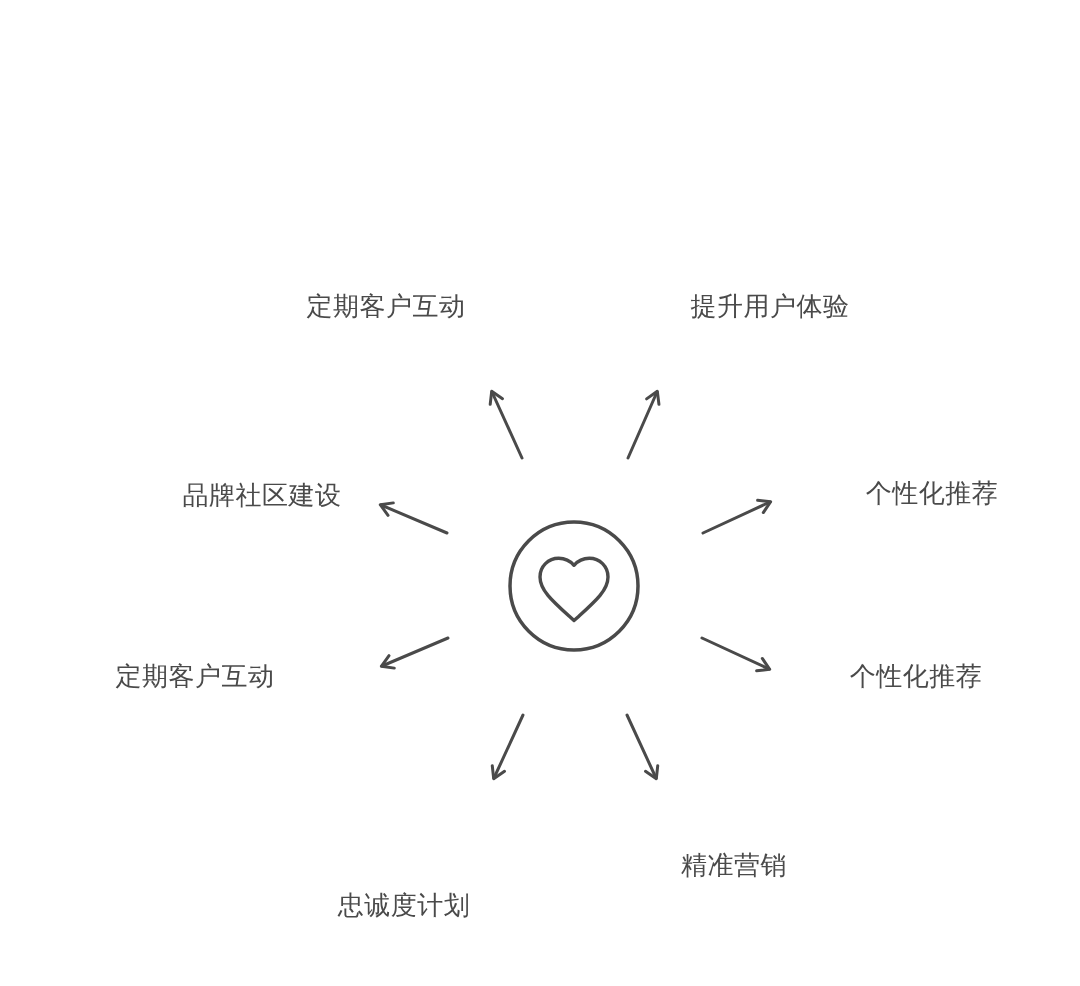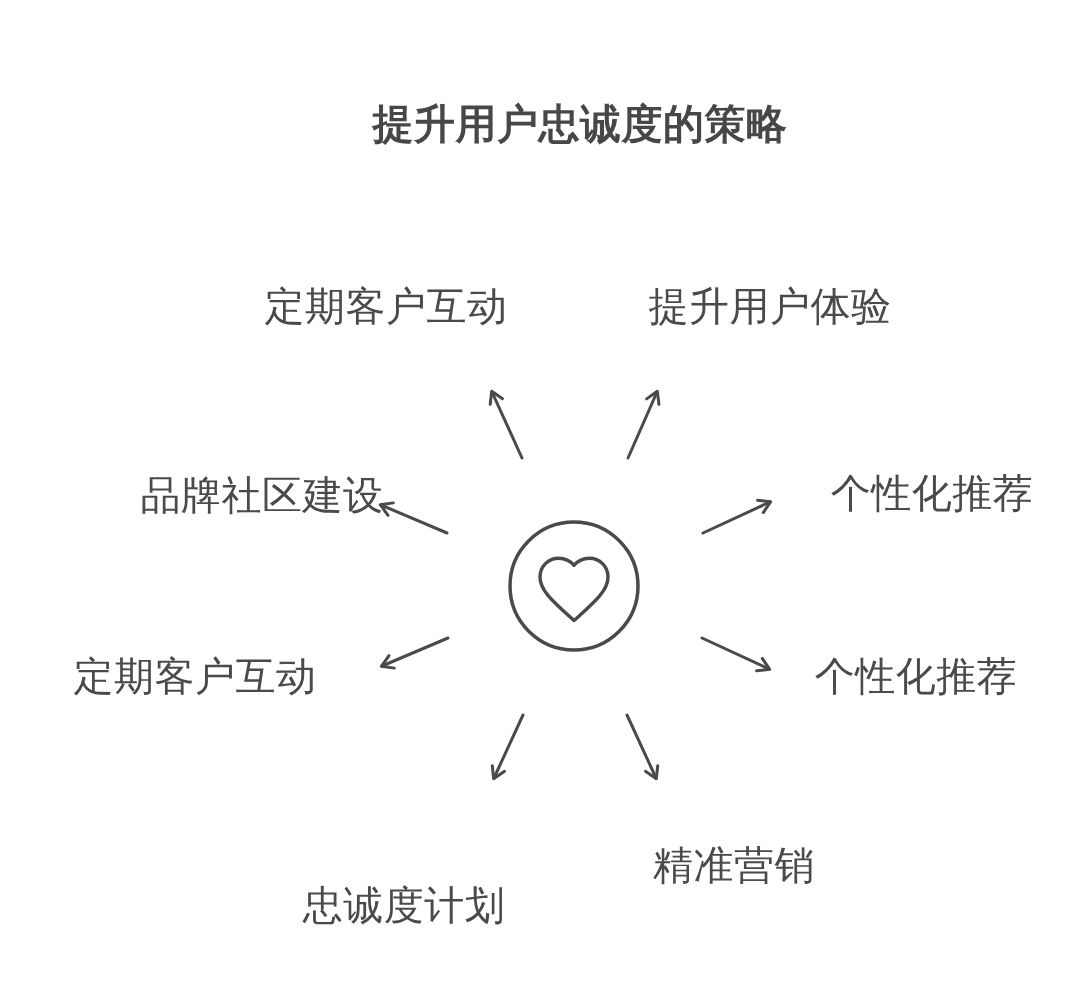--- a/index.html
+++ b/index.html
@@ -22,21 +22,21 @@
     transform: translate(-50%, -50%);
     font-size: 41px;
     font-weight: 600;
     letter-spacing: 0.5px;
     color: #474747;
     white-space: nowrap;
   }
   .node-label {
     position: absolute;
     transform: translate(-50%, -50%);
-    font-size: 40px;
+    font-size: 26px;
     font-weight: 500;
     letter-spacing: 0.5px;
     color: #4a4a4a;
     white-space: nowrap;
   }
   .node-top-left     { left: 386px; top: 306px; }
   .node-top-right    { left: 770px; top: 306px; }
   .node-mid-left     { left: 218px; top: 495px; margin-left: 44px; }
   .node-mid-right    { left: 932px; top: 493px; }
   .node-lower-left   { left: 195px; top: 676px; }
@@ -47,21 +47,20 @@
     position: absolute;
     left: 0;
     top: 0;
   }
 </style>
 </head>
 <body>
 
 <div class="canvas">
 
-  <div class="diagram-title">提升用户忠诚度的策略</div>
 
   <svg class="diagram-art" width="1080" height="986" viewBox="0 0 1080 986">
     <defs>
       <marker id="ah" viewBox="0 0 12 12" refX="9" refY="6" markerWidth="18" markerHeight="18" orient="auto" markerUnits="userSpaceOnUse">
         <path d="M2 1.5 L9.5 6 L2 10.5" fill="none" stroke="#4a4a4a" stroke-width="2" stroke-linecap="round" stroke-linejoin="round"></path>
       </marker>
     </defs>
 
     <g>
       <circle cx="574" cy="586" r="64" fill="none" stroke="#4a4a4a" stroke-width="3.5"></circle>

